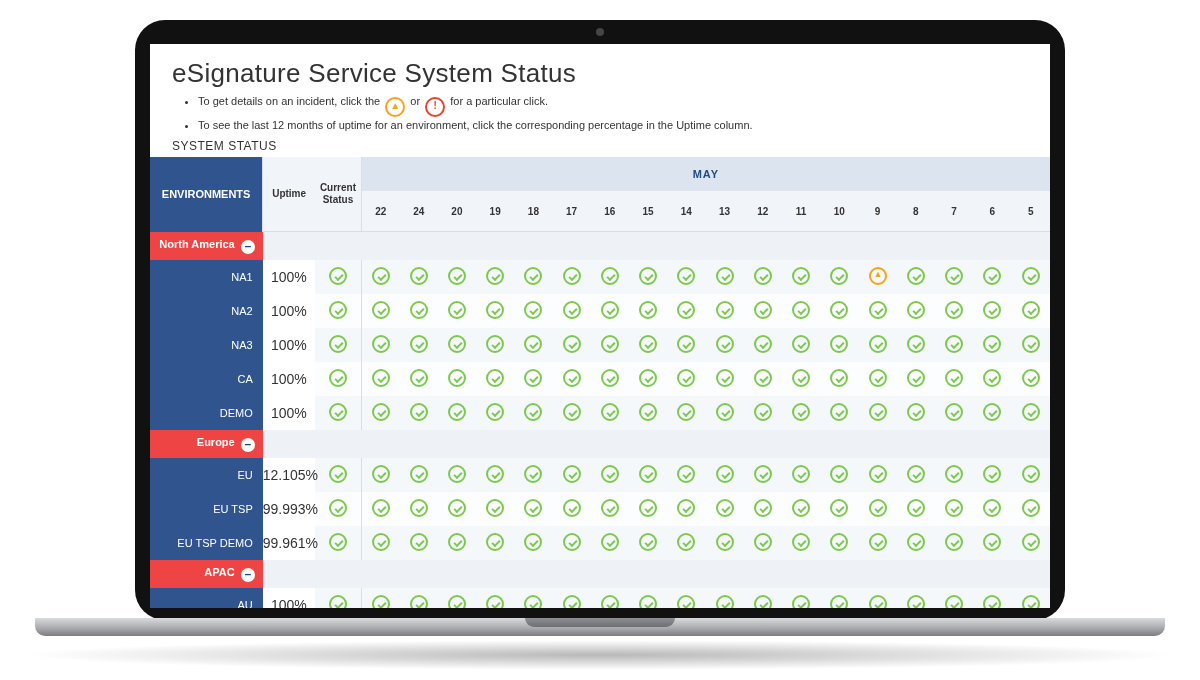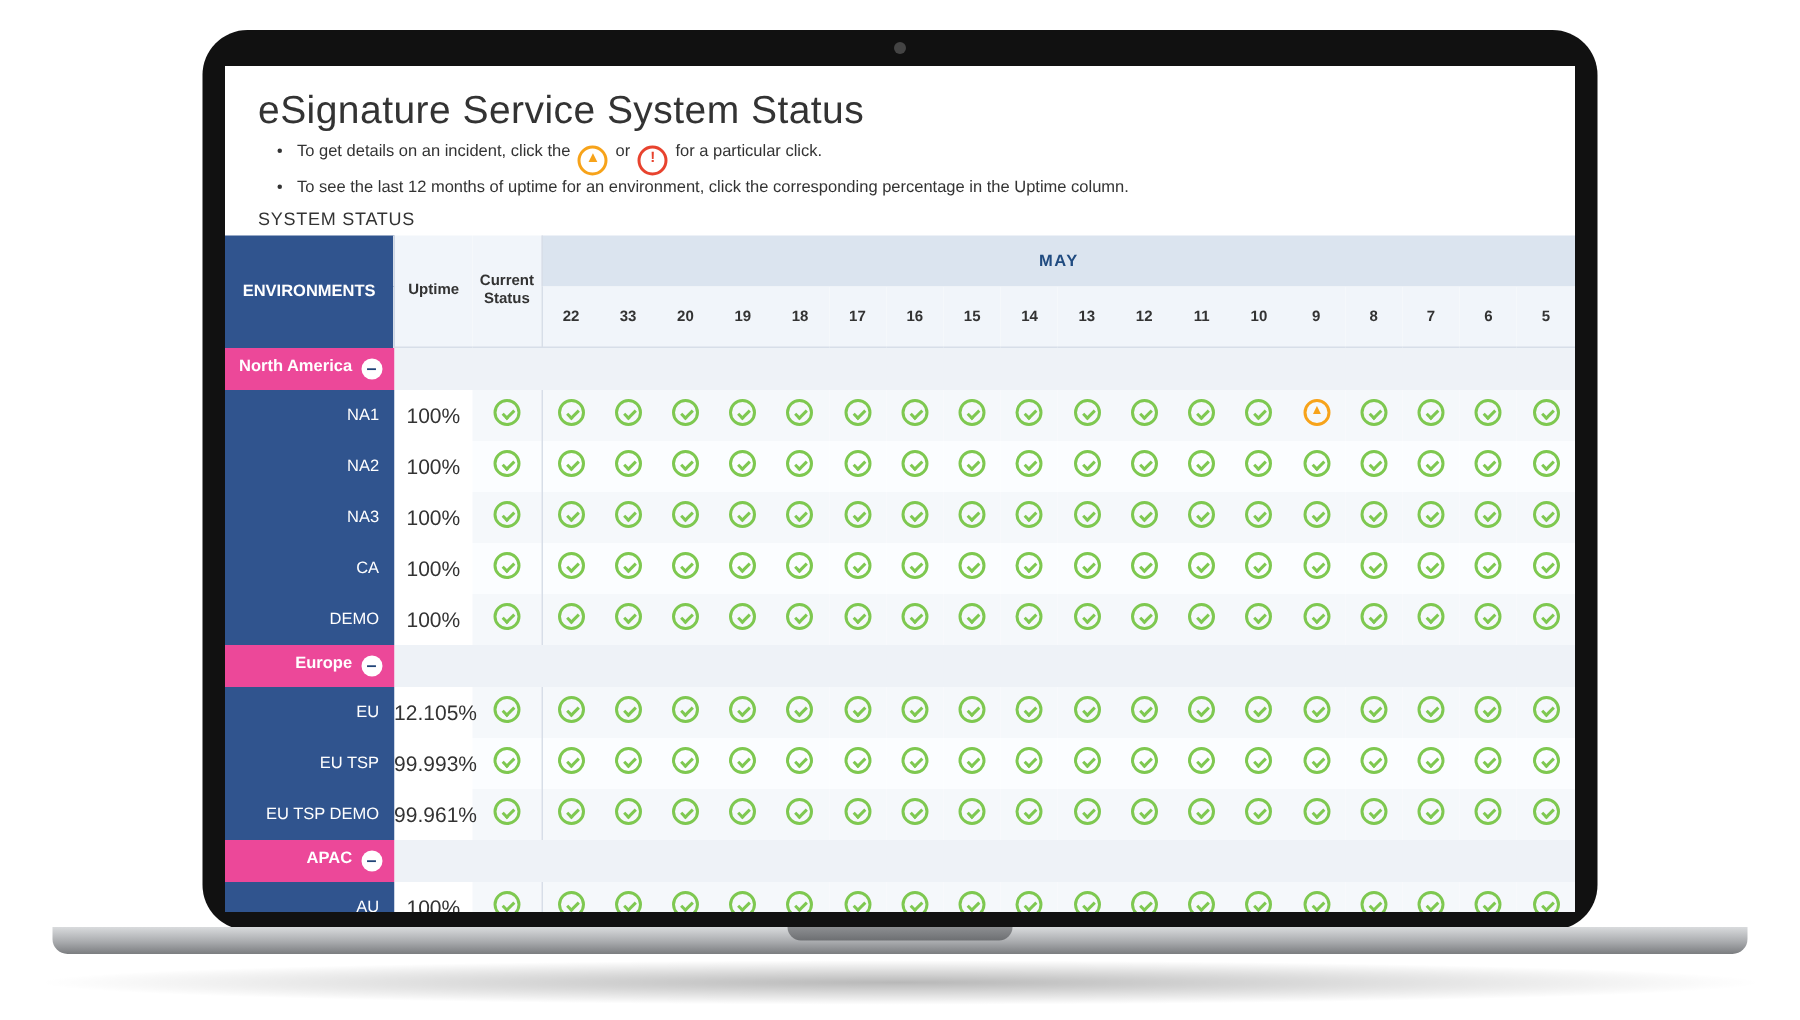--- a/index.html
+++ b/index.html
@@ -30,21 +30,21 @@
   .col-up{width:52px;}
   .col-cur{width:46px;}
   .col-day{width:38px;}
 
   .hdr-month{background:#dbe4ef;text-align:center;color:#204b80;font-size:11px;height:34px;font-weight:600;letter-spacing:1px;}
   .hdr-env{background:#30548e;color:#fff;font-size:11px;text-align:center;height:40px;font-weight:600;}
   .hdr-sub{background:#f1f5fa;color:#333;font-size:10px;text-align:center;height:40px;border-bottom:1px solid #d7dee8;}
   .hdr-sub .small{font-size:10px;line-height:12px;}
   .vline{border-right:1px solid #d7dee8;}
 
-  tr.region td.envcell{background:#ec4899;color:#fff;text-align:right;padding-right:8px;font-weight:600;height:28px;}
+  tr.region td.envcell{background:#ef4444;color:#fff;text-align:right;padding-right:8px;font-weight:600;height:28px;}
   tr.region td.blank{background:#eef2f7;}
   tr.env td.envcell{background:#30548e;color:#fff;text-align:right;padding-right:10px;height:34px;}
   tr.env td.upcell{background:#fff;text-align:center;color:#333;font-size:14px;}
   tr.env td.curcell,tr.env td.daycell{text-align:center;background:#f5f8fb;}
   tr.env:nth-child(odd) td.curcell,tr.env:nth-child(odd) td.daycell{background:#fbfdff;}
 
   .collapse{display:inline-block;width:14px;height:14px;border-radius:50%;background:#fff;color:#214478;text-align:center;line-height:13px;font-weight:900;font-size:12px;margin-left:6px;vertical-align:-2px;}
 
   .ico{display:inline-block;width:18px;height:18px;border-radius:50%;box-sizing:border-box;}
   .ok{border:2px solid #7ec850;position:relative;}
@@ -106,21 +106,21 @@
               <th rowspan="2" class="hdr-sub">
                   <div class="small">Uptime</div>
                 </th>
               <th rowspan="2" class="hdr-sub vline">
                   <div class="small">Current Status</div>
                 </th>
               <th class="hdr-month" id="month-cell" colspan="18">MAY</th>
             </tr>
             <tr id="days-row">
                 <th class="hdr-sub">22</th>
-                <th class="hdr-sub">33</th>
+                <th class="hdr-sub">24</th>
                 <th class="hdr-sub">20</th>
                 <th class="hdr-sub">19</th>
                 <th class="hdr-sub">18</th>
                 <th class="hdr-sub">17</th>
                 <th class="hdr-sub">16</th>
                 <th class="hdr-sub">15</th>
                 <th class="hdr-sub">14</th>
                 <th class="hdr-sub">13</th>
                 <th class="hdr-sub">12</th>
                 <th class="hdr-sub">11</th>

